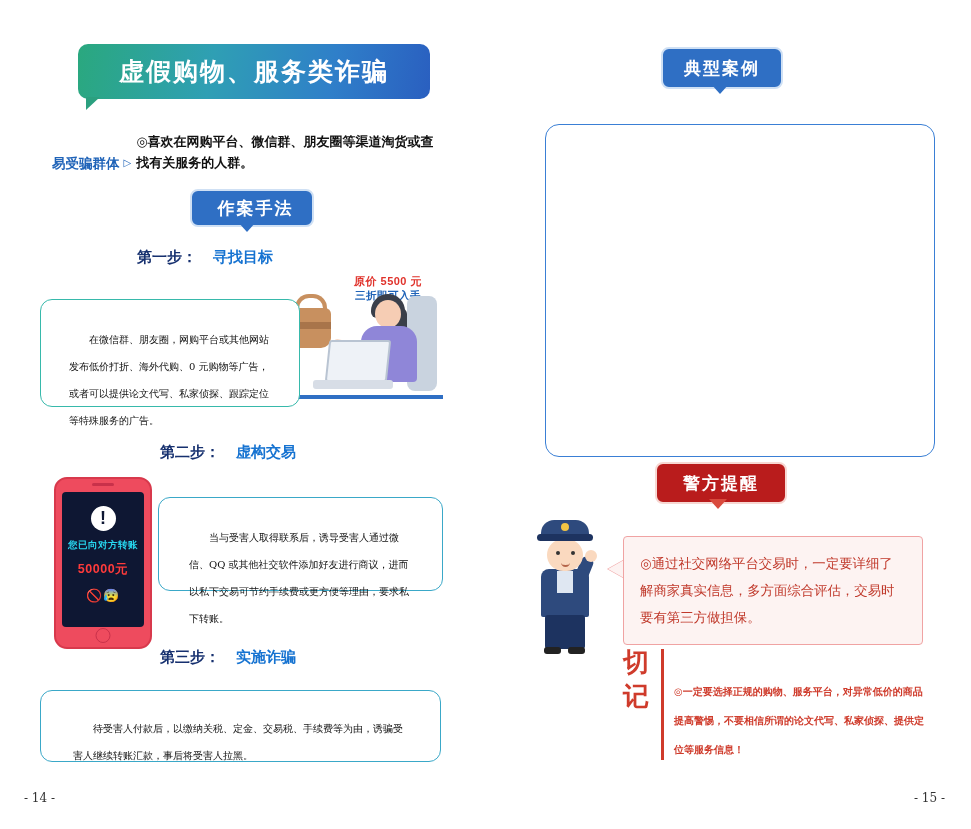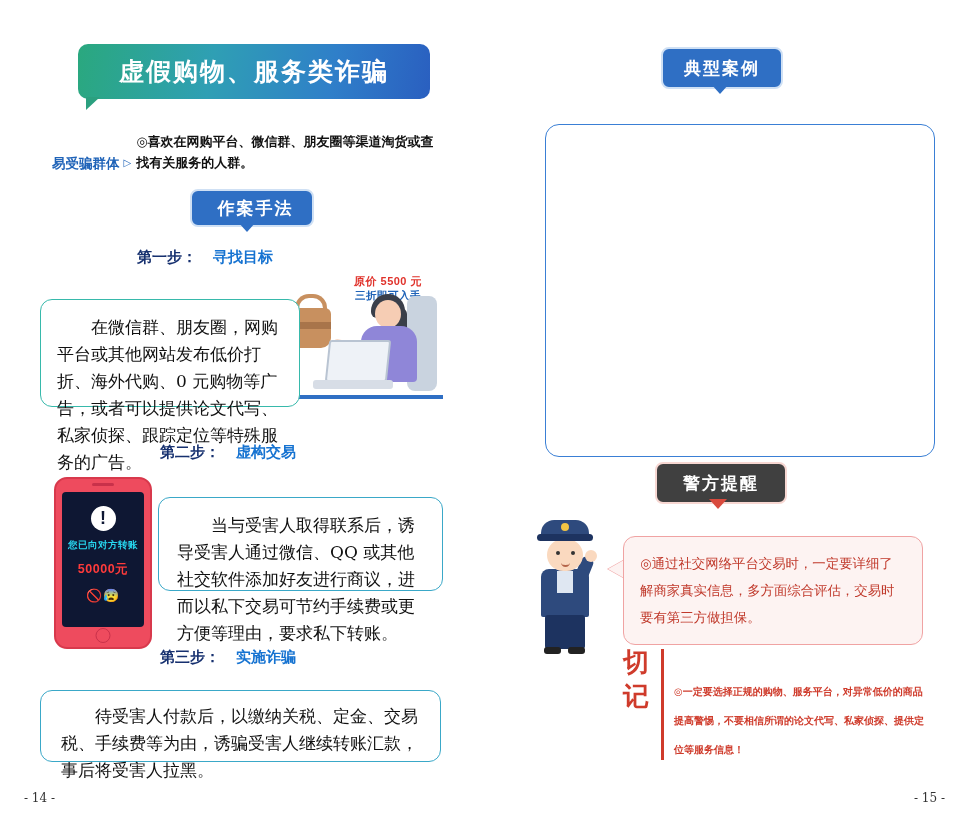--- a/index.html
+++ b/index.html
@@ -133,24 +133,24 @@
   .box {
     position: absolute;
     border: 1.6px solid #3aa8c8;
     border-radius: 12px;
     background: #ffffff;
     box-sizing: border-box;
   }
   .box.green { border-color: #37b9ab; }
   .box p, .boxtext {
     font-family: "DejaVu Serif", serif;
-    font-size: 17px;
+    font-size: 10px;
     line-height: 27px;
     color: #111;
-    margin: 0;
+    margin: 12px;
   }
   .indent { text-indent: 2em; }
 
   
   .pricetag {
     position: absolute;
     right: 6px;
     top: -4px;
     text-align: center;
     font-weight: bold;
@@ -192,21 +192,21 @@
   }
 
   
   .police-box {
     position: absolute;
     left: 623px;
     top: 536px;
     width: 300px;
     min-height: 88px;
     border: 1.6px solid #f0a3a3;
-    border-radius: 12px;
+    border-radius: 4px;
     background: #fdf3f2;
     box-sizing: border-box;
     padding: 13px 16px;
   }
   .police-box p {
     font-family: "DejaVu Serif", serif;
     font-size: 13.4px;
     line-height: 27px;
     margin: 0;
     color: #c0392b;
@@ -561,21 +561,21 @@
 
   <div class="right-col"></div>
 
   <div class="tag" style="left:661px; top:47px; width:118px; height:38px;">
     <span>典型案例</span>
   </div>
   <div class="tag-tail" style="left:711px; top:84px;"></div>
 
   <div class="case-shadow"></div>
 
-  <div class="tag" style="left:655px; top:462px; width:128px; height:38px; background:#404040; border-color:#f7d7d2;">
+  <div class="tag" style="left:655px; top:462px; width:128px; height:38px; background:#b91c1c; border-color:#f7d7d2;">
     <span>警方提醒</span>
   </div>
   <div class="tag-tail" style="left:709px; top:499px; border-top-color:#d94a3d;"></div>
 
   <div class="police-man">
     <div class="pm-arm"></div>
     <div class="pm-hand"></div>
     <div class="pm-body"></div>
     <div class="pm-shirt"></div>
     <div class="pm-legs"></div>

